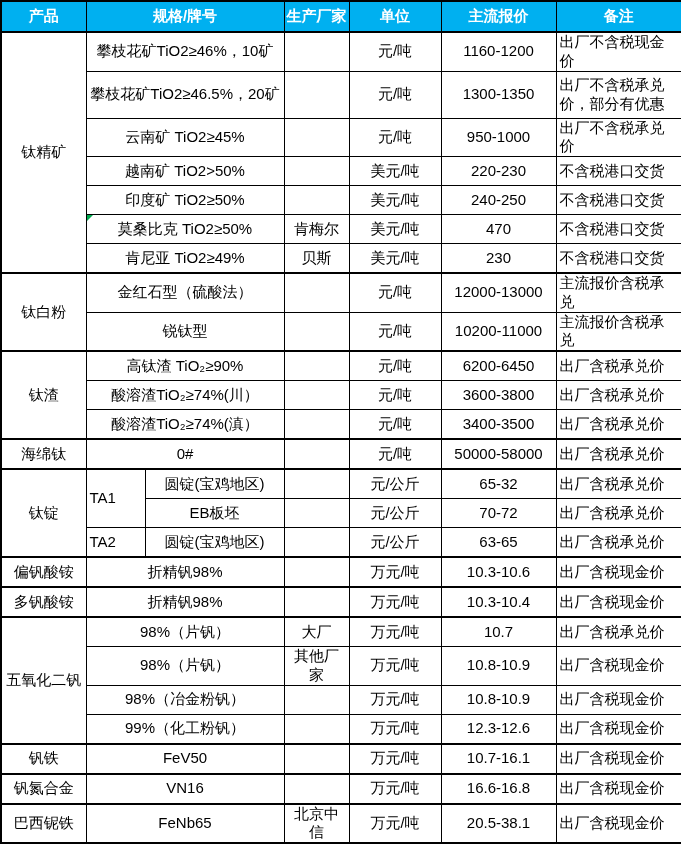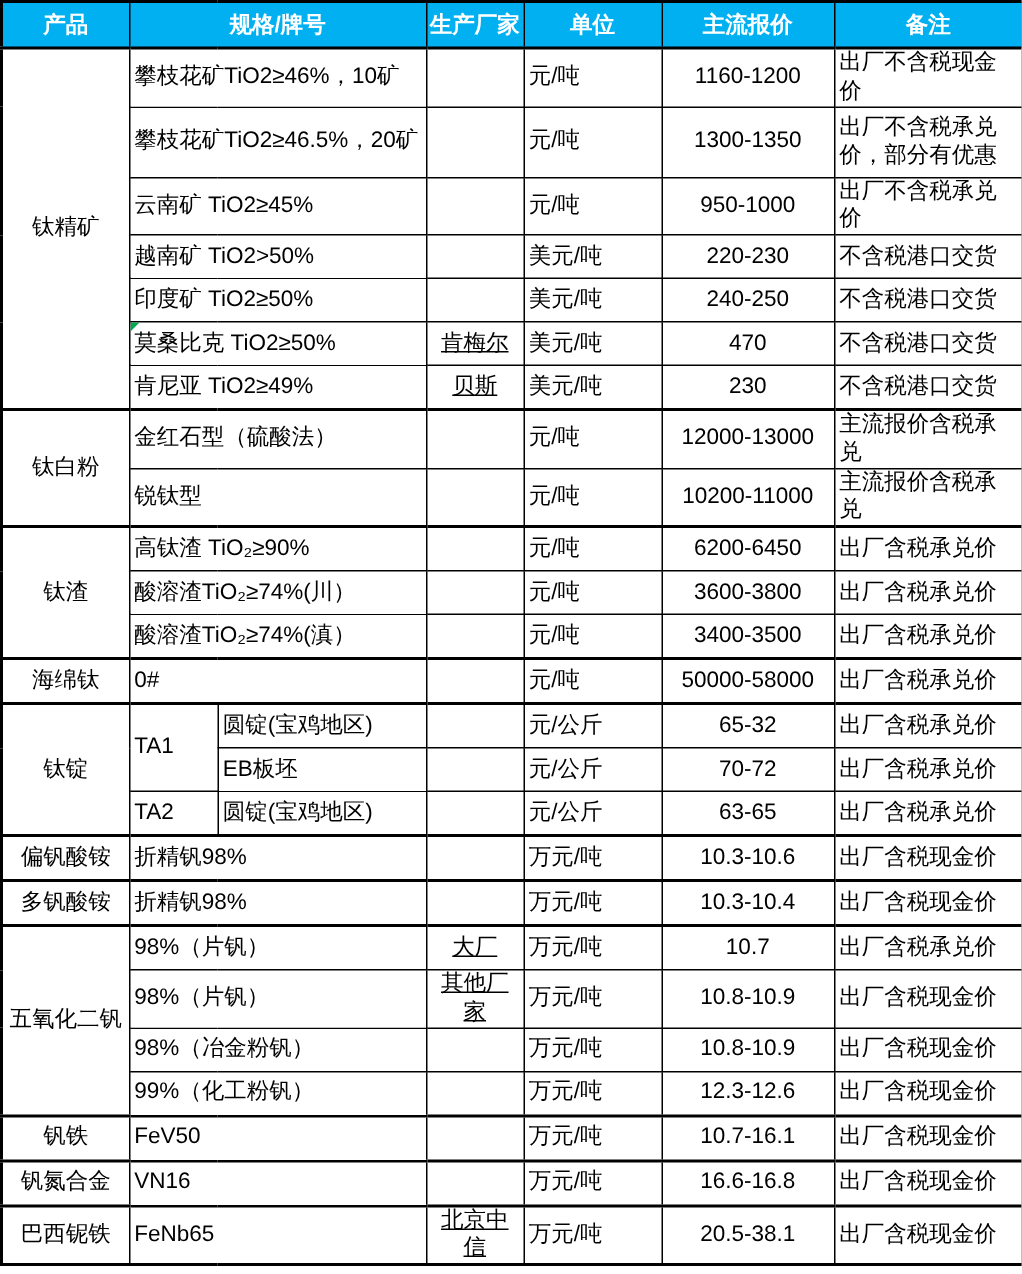--- a/index.html
+++ b/index.html
@@ -38,23 +38,23 @@
     padding: 0 3px;
     line-height: 1.25;
     overflow: hidden;
     vertical-align: middle;
     background: #ffffff;
   }
   tr.tall td { height: 46px; }
   tr.gstart td { border-top: 2px solid #000000; }
   td.product { text-align: center; padding: 0 1px; }
   td.grade   { text-align: left; }
-  td.spec    { text-align: left; position: relative; }
-  td.maker   { text-align: center; padding: 0 1px; text-decoration: underline; }
-  td.unit    { text-align: left; }
+  td.spec    { text-align: center; position: relative; }
+  td.maker   { text-align: center; padding: 0 1px; }
+  td.unit    { text-align: center; }
   td.price   { text-align: center; }
   td.note    { text-align: left; padding: 0 2px; }
   .corner-marker {
     position: absolute;
     left: 0;
     top: 0;
     width: 0;
     height: 0;
     border-top: 6px solid #00a94f;
     border-right: 6px solid transparent;

